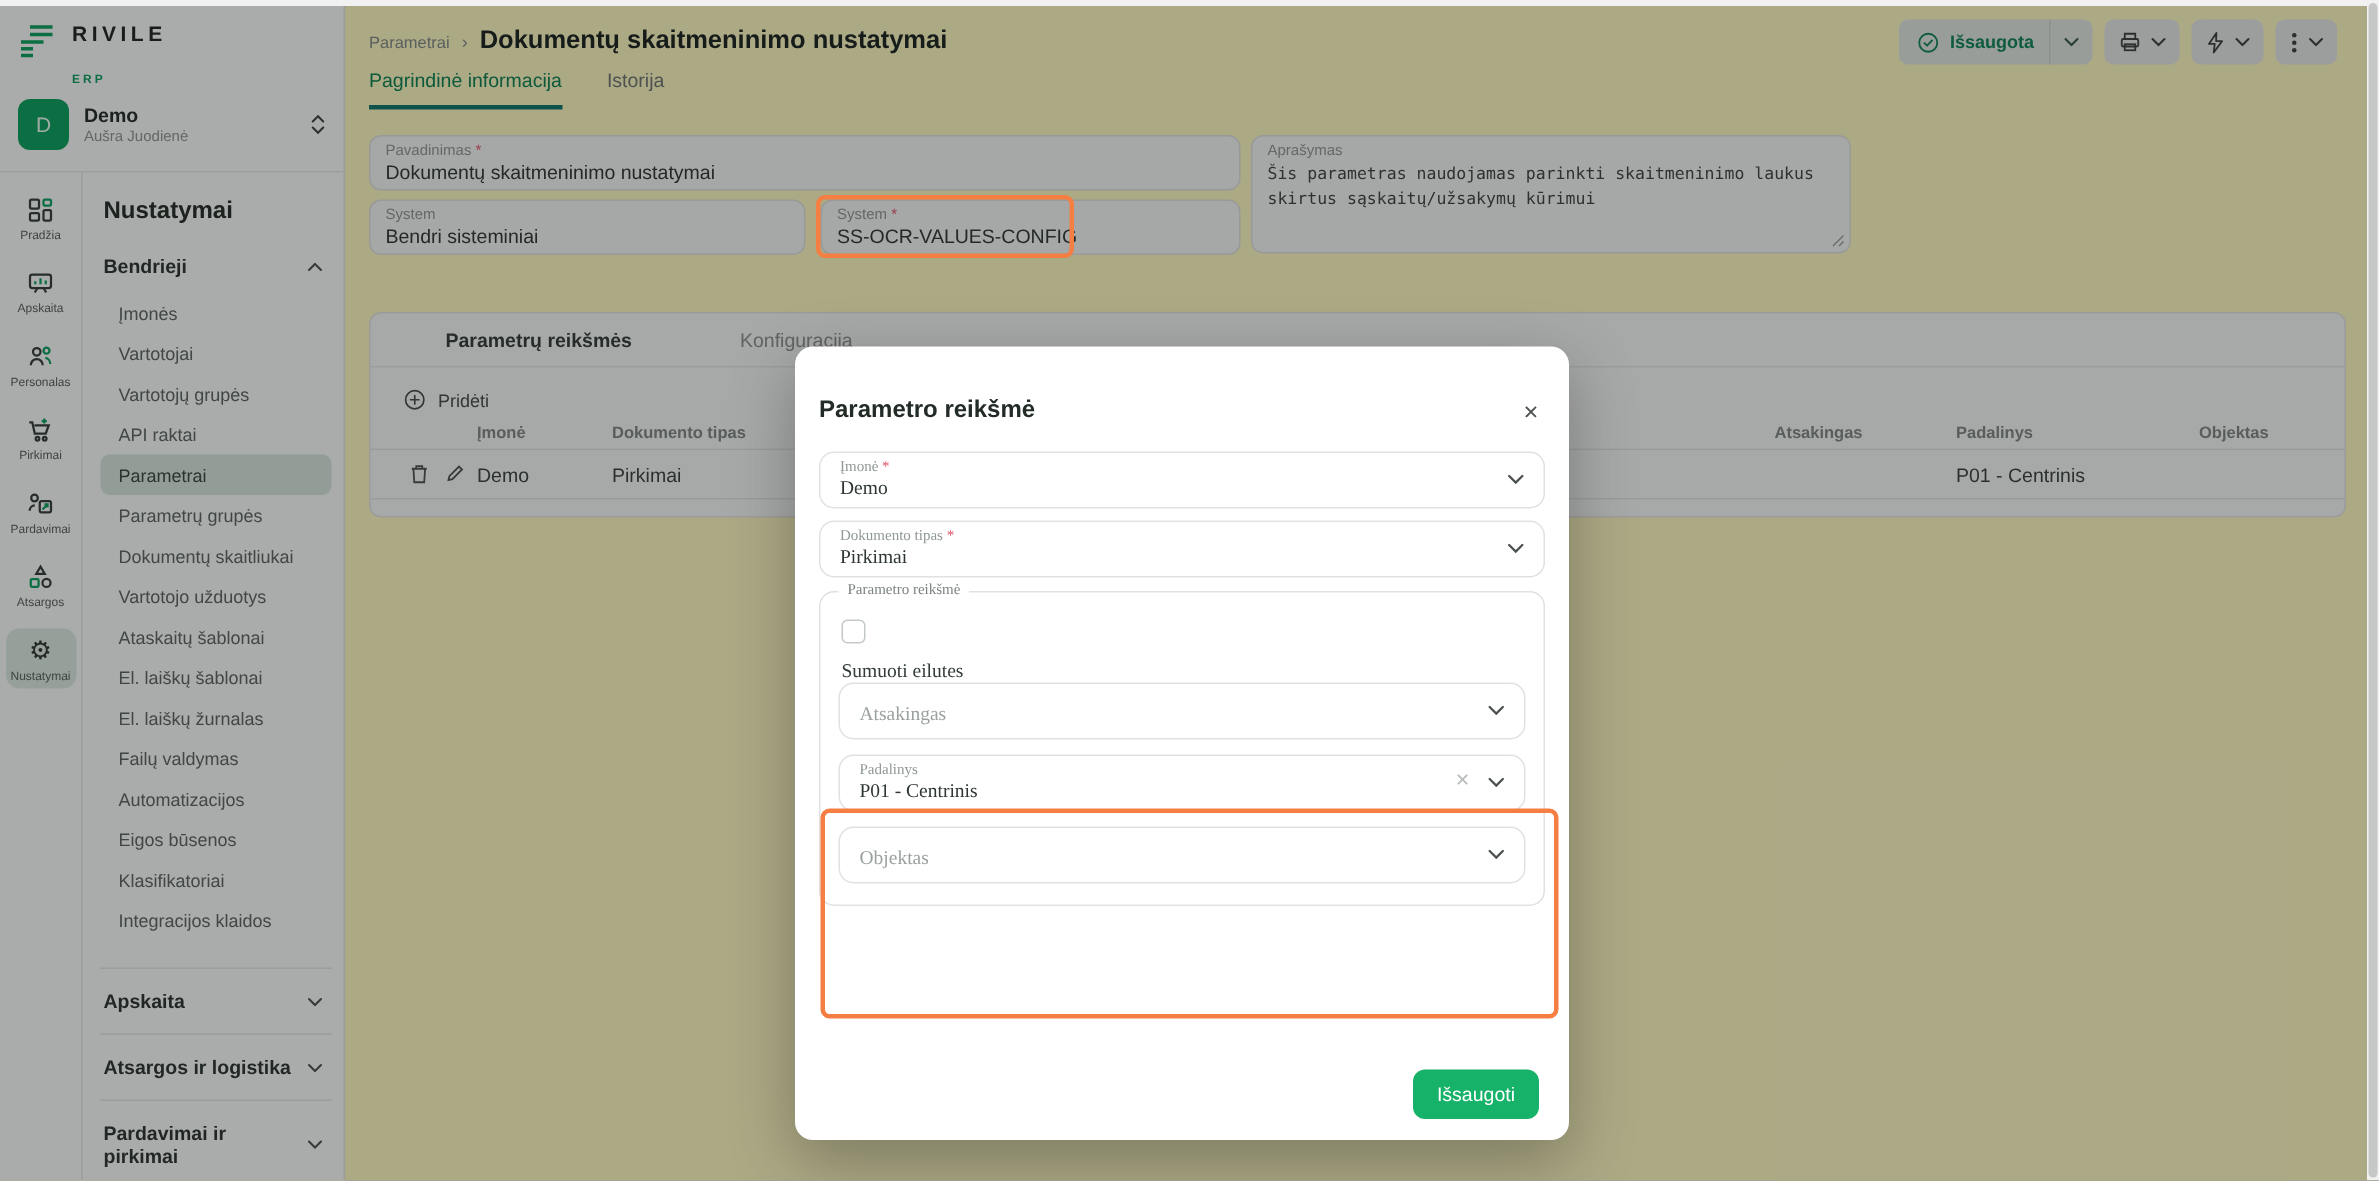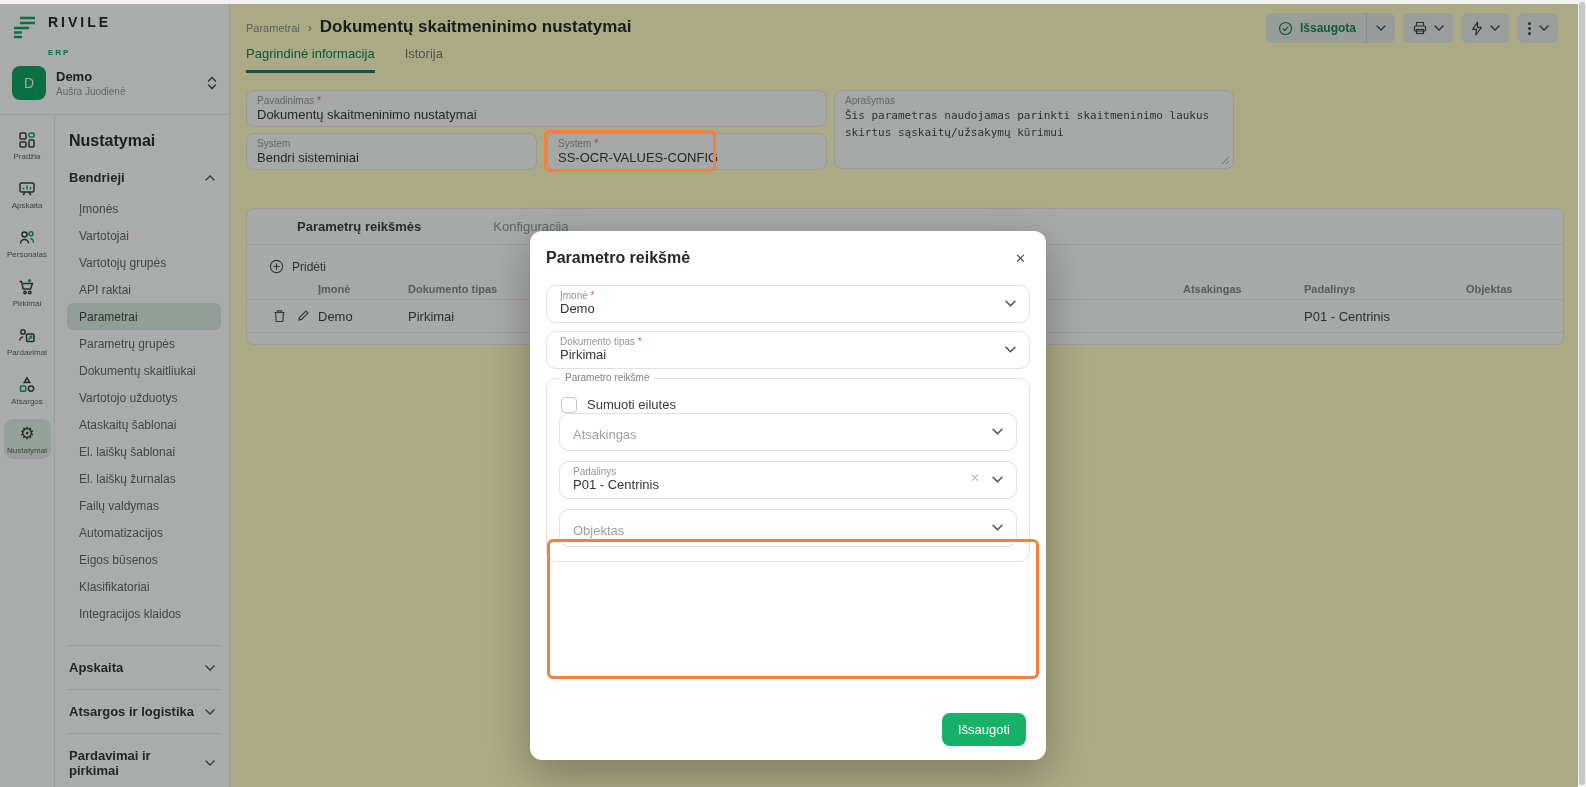--- a/index.html
+++ b/index.html
@@ -73,34 +73,34 @@
   .add-row{display:flex;align-items:center;gap:8px;margin:14px 0 0 22px;font-size:12px;color:#434c47;cursor:pointer;width:max-content;}
   .thead{position:relative;height:18px;margin-top:8px;border-bottom:1px solid #e3e5e4;}
   .thead span{position:absolute;top:1px;font-size:11px;font-weight:700;color:#7e8783;}
   .trow{position:relative;height:33px;border-bottom:1px solid #e3e5e4;}
   .trow .cell{position:absolute;top:9px;font-size:13px;color:#39423d;}
   .row-icon{position:absolute;top:9px;cursor:pointer;}
   .c-imone{left:71px;} .c-dok{left:161px;} .c-atsak{left:936px;} .c-padal{left:1057px;} .c-obj{left:1219px;}
 
   
   .dim{position:absolute;inset:0;background:rgba(14,16,15,0.34);z-index:40;}
-  .modal{position:absolute;left:530px;top:231px;width:516px;height:529px;background:#fff;border-radius:12px;box-shadow:0 14px 44px rgba(0,0,0,.28);z-index:50;padding:18px 16px;}
+  .modal{position:absolute;left:530px;top:231px;width:516px;height:529px;background:#fff;border-radius:12px;box-shadow:0 14px 44px rgba(0,0,0,.28);z-index:50;padding:34px 16px;}
   .modal-head{display:flex;align-items:flex-start;justify-content:space-between;}
   .modal-title{font-size:16px;font-weight:700;color:#222b26;}
   .modal-close{font-size:13px;color:#4c534f;cursor:pointer;padding:2px 4px;}
-  .m-fields{margin-top:17px;}
+  .m-fields{margin-top:17px;font-family:Liberation Serif, serif;}
   .m-field{position:relative;border:1px solid #dfe2e0;border-radius:10px;height:38px;margin-bottom:8px;background:#fff;padding:4px 60px 0 13px;cursor:pointer;}
   .m-field .f-value{font-size:13px;color:#2e3732;margin-top:0;}
   .m-field.ph{display:flex;align-items:center;}
   .m-placeholder{font-size:13px;color:#9aa29e;}
   .sel-chev{position:absolute;right:13px;top:50%;margin-top:-4px;color:#4b524e;}
   .sel-clear{position:absolute;right:36px;top:50%;margin-top:-9px;font-size:12px;color:#b7bdba;cursor:pointer;}
   .group{position:relative;border:1px solid #dfe2e0;border-radius:10px;margin-top:9px;padding:16px 12px 12px;}
   .group-legend{position:absolute;top:-7px;left:12px;background:#fff;padding:0 6px;font-size:10px;color:#7a837e;}
-  .check-row{display:flex;align-items:flex-start;gap:10px;margin:2px 0 0 2px;cursor:pointer;}
+  .check-row{display:flex;align-items:flex-start;gap:10px;margin:2px 0 0 2px;cursor:pointer;flex-direction:column;}
   .checkbox{width:16px;height:16px;border:1px solid #c3c9c6;border-radius:4px;background:#fff;}
   .check-label{font-size:13px;color:#333c37;}
   .group .m-field{margin:0 0 10px;}
   .group .m-field.first{margin-top:25px;}
   .modal-footer{position:absolute;right:20px;bottom:14px;}
   .save-btn{background:#17b269;color:#fff;font-size:13px;font-weight:400;border:none;border-radius:8px;padding:9px 16px;cursor:pointer;font-family:inherit;}
 
   
   .ann{position:absolute;border:3px solid #f57f42;border-radius:6px;z-index:90;pointer-events:none;}
   .ann-kodas{left:544px;top:130px;width:172px;height:42px;}

